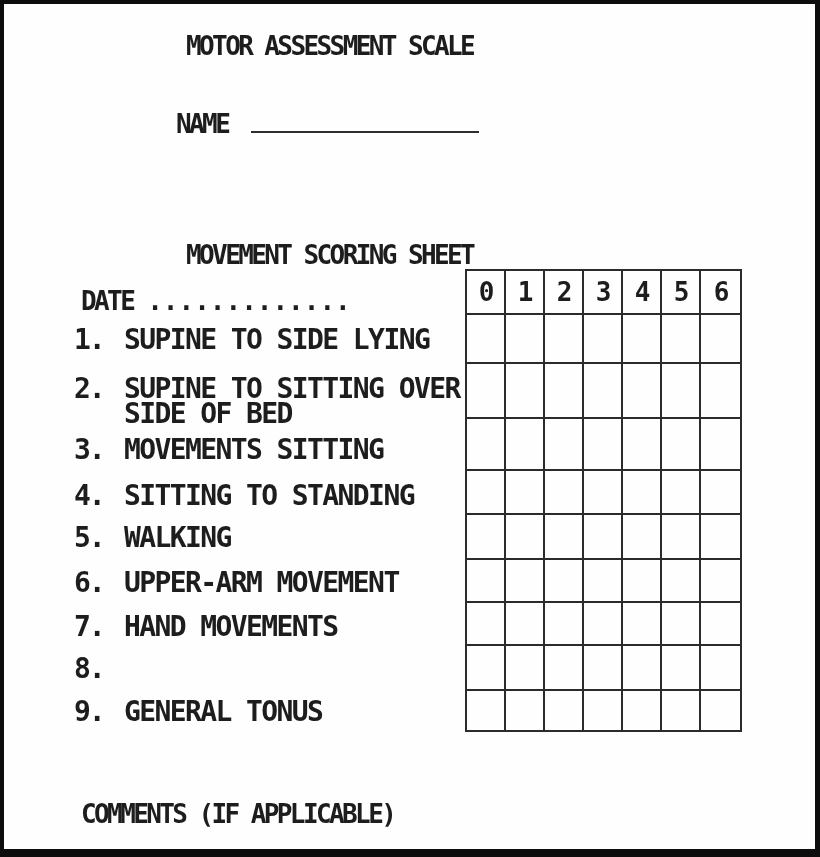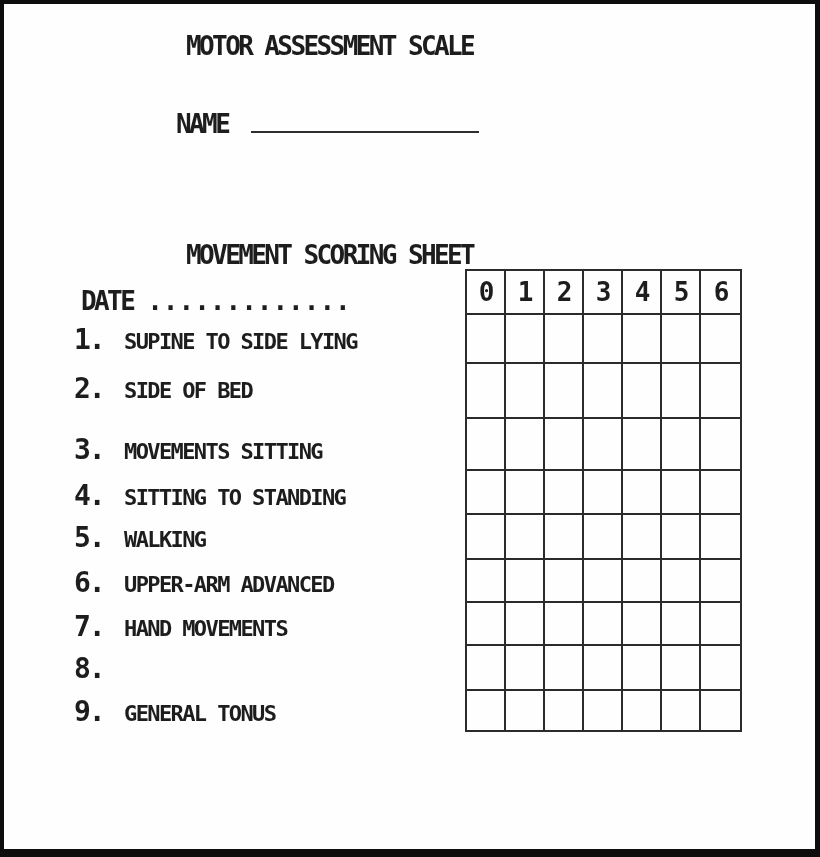--- a/index.html
+++ b/index.html
@@ -26,21 +26,21 @@
   .sheet-title     { left: 182px; top: 238px; font-size: 26px; letter-spacing: -2.6px; }
 
   .date-row        { left: 77px; top: 284px; font-size: 26px; }
   .date-label      { letter-spacing: -2.6px; }
   .date-dots       { margin-left: 14px; letter-spacing: 0; }
 
   .comments-label  { left: 77px; top: 797px; font-size: 26px; letter-spacing: -2.6px; }
 
   .item { position: absolute; left: 70px; display: flex; align-items: baseline; }
   .item .num  { font-size: 28px; line-height: 1; width: 50px; flex: none; letter-spacing: -2px; }
-  .item .lbl  { font-size: 22px; }
+  .item .lbl  { font-size: 28px; }
   .item .line { display: block; line-height: 25px; letter-spacing: -1.6px; white-space: nowrap; }
   .item .line:empty { display: none; }
 
   .grid {
     position: absolute;
     left: 461px; top: 265px;
     display: grid;
     grid-template-columns: repeat(7, 39px);
     grid-template-rows: 44px 49px 55px 52px 44px 45px 43px 43px 45px 39px;
     border: 2px solid #2b2b2b;
@@ -76,20 +76,21 @@
 
   <div class="item" style="top:322px">
     <span class="num">1.</span>
     <span class="lbl">
         <span class="line">SUPINE TO SIDE LYING</span>
       </span>
   </div>
   <div class="item" style="top:371px">
     <span class="num">2.</span>
     <span class="lbl">
+      <span class="line">SUPINE TO SITTING OVER</span>
       <span class="line">SIDE OF BED</span>
     </span>
   </div>
   <div class="item" style="top:432px">
     <span class="num">3.</span>
     <span class="lbl">
         <span class="line">MOVEMENTS SITTING</span>
       </span>
   </div>
   <div class="item" style="top:478px">
@@ -100,21 +101,21 @@
   </div>
   <div class="item" style="top:520px">
     <span class="num">5.</span>
     <span class="lbl">
         <span class="line">WALKING</span>
       </span>
   </div>
   <div class="item" style="top:565px">
     <span class="num">6.</span>
     <span class="lbl">
-        <span class="line">UPPER-ARM ADVANCED</span>
+        <span class="line">UPPER-ARM MOVEMENT</span>
       </span>
   </div>
   <div class="item" style="top:609px">
     <span class="num">7.</span>
     <span class="lbl">
         <span class="line">HAND MOVEMENTS</span>
       </span>
   </div>
   <div class="item" style="top:651px">
     <span class="num">8.</span>
@@ -192,14 +193,15 @@
       <div class="gcell"></div>
       <div class="gcell"></div>
       <div class="gcell"></div>
       <div class="gcell"></div>
       <div class="gcell"></div>
       <div class="gcell"></div>
       <div class="gcell"></div>
       <div class="gcell"></div>
     </div>
 
+  <div class="abs comments-label">COMMENTS (IF APPLICABLE)</div>
 
 </div>
 
 </body></html>

